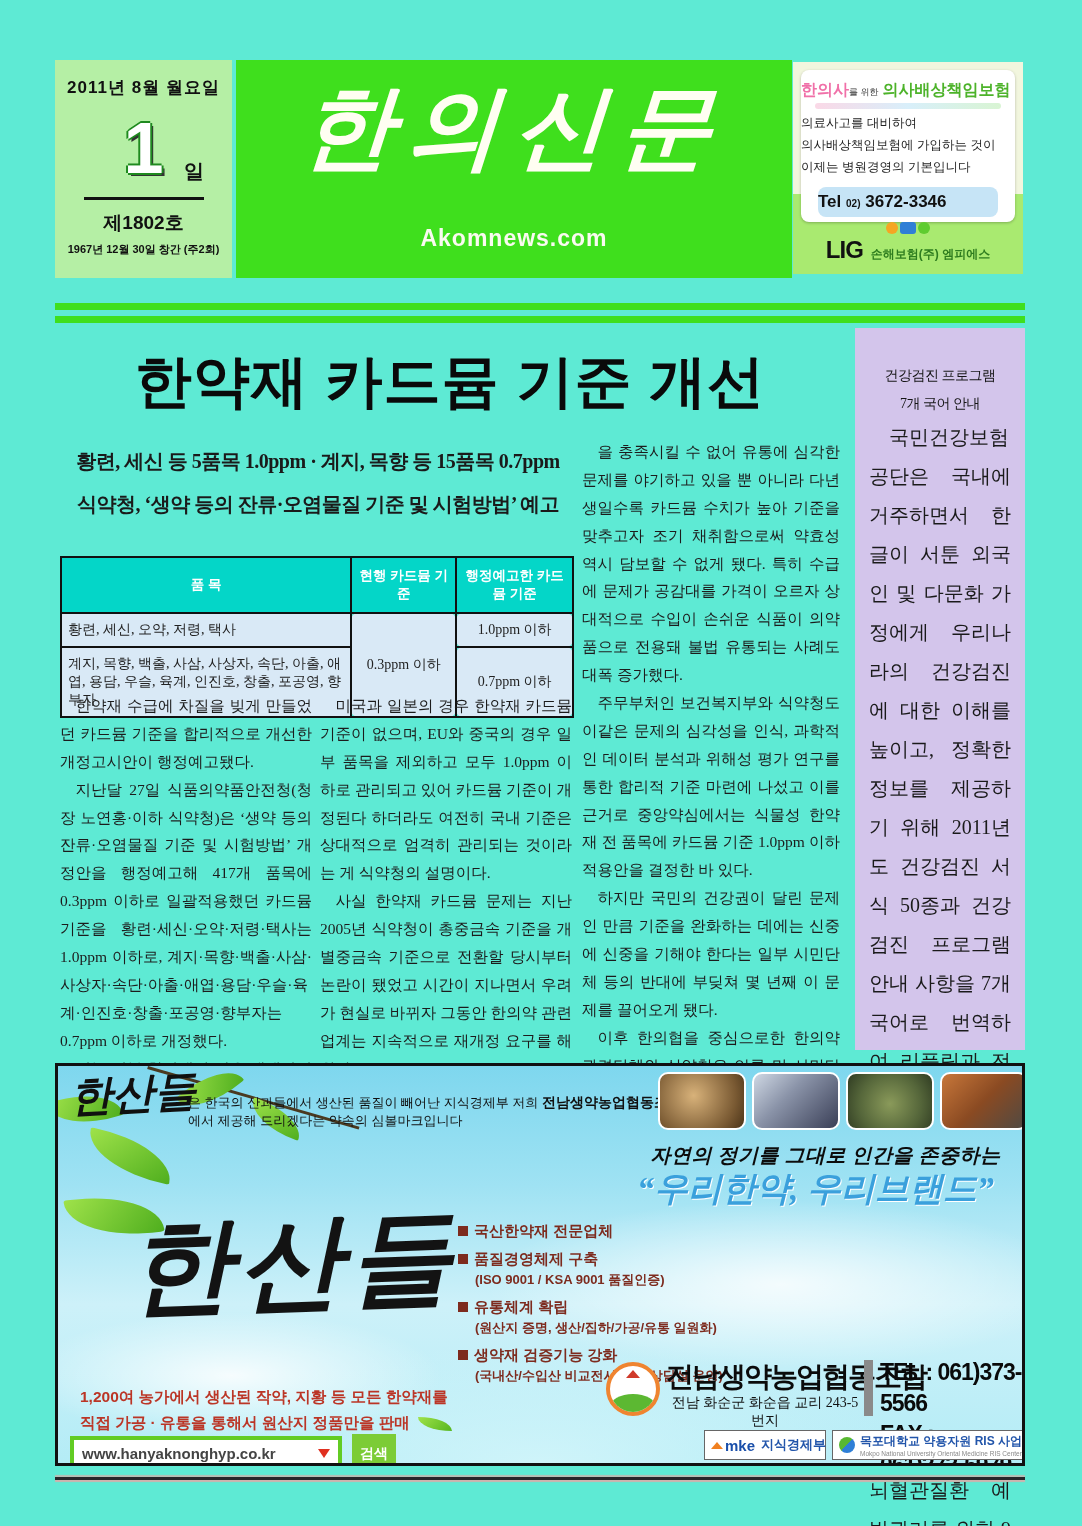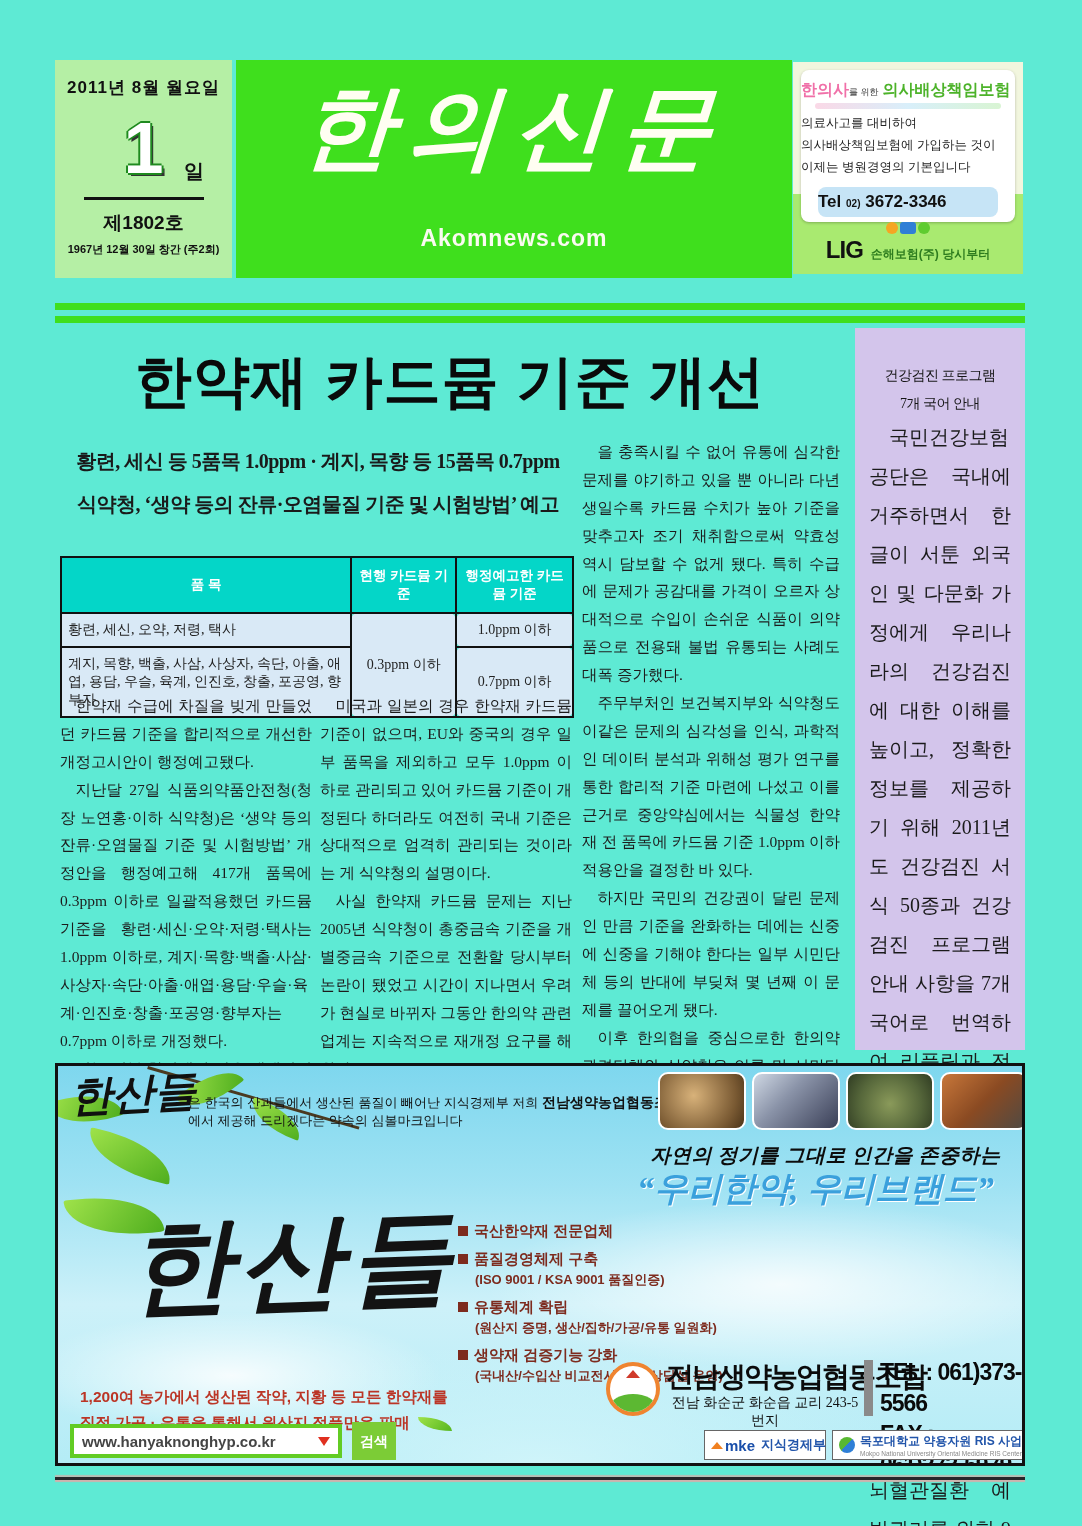--- a/index.html
+++ b/index.html
@@ -123,21 +123,21 @@
   .bullet { margin-bottom:9px; }
   .bullet .sq { display:inline-block; width:10px; height:10px; background:#7d2b1e; margin-right:6px; }
   .bullet .bt { font-weight:900; font-size:15px; }
   .bullet .bs { font-weight:bold; font-size:13px; margin-left:17px; margin-top:2px; }
 
   .promo { position:absolute; left:22px; top:318px; font-family:"Liberation Sans",sans-serif;
     font-weight:900; font-size:15.5px; color:#bb3526; line-height:1.7; }
   .promo-leaf { display:inline-block; width:34px; height:14px; background:linear-gradient(135deg,#9fe24a,#56b61e);
     border-radius:0 100% 0 100%; vertical-align:middle; margin-left:8px; }
 
-  .searchbar { position:absolute; left:12px; top:356px; display:flex; align-items:center; }
+  .searchbar { position:absolute; left:12px; top:368px; display:flex; align-items:center; }
   .search-input { width:272px; height:34px; background:#fff; border:4px solid #62cc24; display:flex;
     align-items:center; padding:0 8px; }
   .search-input .url { flex:1; font-family:"Liberation Sans",sans-serif; font-weight:bold; font-size:15px; color:#444;
     border:none; outline:none; background:transparent; width:100%; }
   .dd-arrow { width:0; height:0; border-left:6px solid transparent; border-right:6px solid transparent;
     border-top:9px solid #e03020; margin-left:6px; cursor:pointer; }
   .search-btn { margin-left:10px; width:44px; height:38px; background:#7ccc36; color:#fff;
     font-family:"Liberation Sans",sans-serif; font-weight:bold; font-size:14px; text-align:center; line-height:38px; cursor:pointer; }
 
   .emblem { position:absolute; left:548px; top:296px; width:54px; height:54px; border-radius:50%;
@@ -202,21 +202,21 @@
       <div class="topad-line">이제는 병원경영의 기본입니다</div>
       <div class="tel-pill">
         <span>Tel</span>
         <span class="small">02)</span>
         <span>3672-3346</span>
       </div>
     </div>
     <div class="lig-row">
       <div class="lig-dots"><i class="d-orange"></i><i class="d-blue"></i><i class="d-green"></i></div>
       <span class="lig-name">LIG</span>
-      <span class="lig-sub">손해보험(주) 당시부터</span>
+      <span class="lig-sub">손해보험(주) 엠피에스</span>
     </div>
   </div>
 
   <div class="stripe stripe1"></div>
   <div class="stripe stripe2"></div>
 
   <div class="article">
     <div class="headline">한약재 카드뮴 기준 개선</div>
     <div class="subheads">
       <div class="subhead">황련, 세신 등 5품목 1.0ppm · 계지, 목향 등 15품목 0.7ppm</div>

